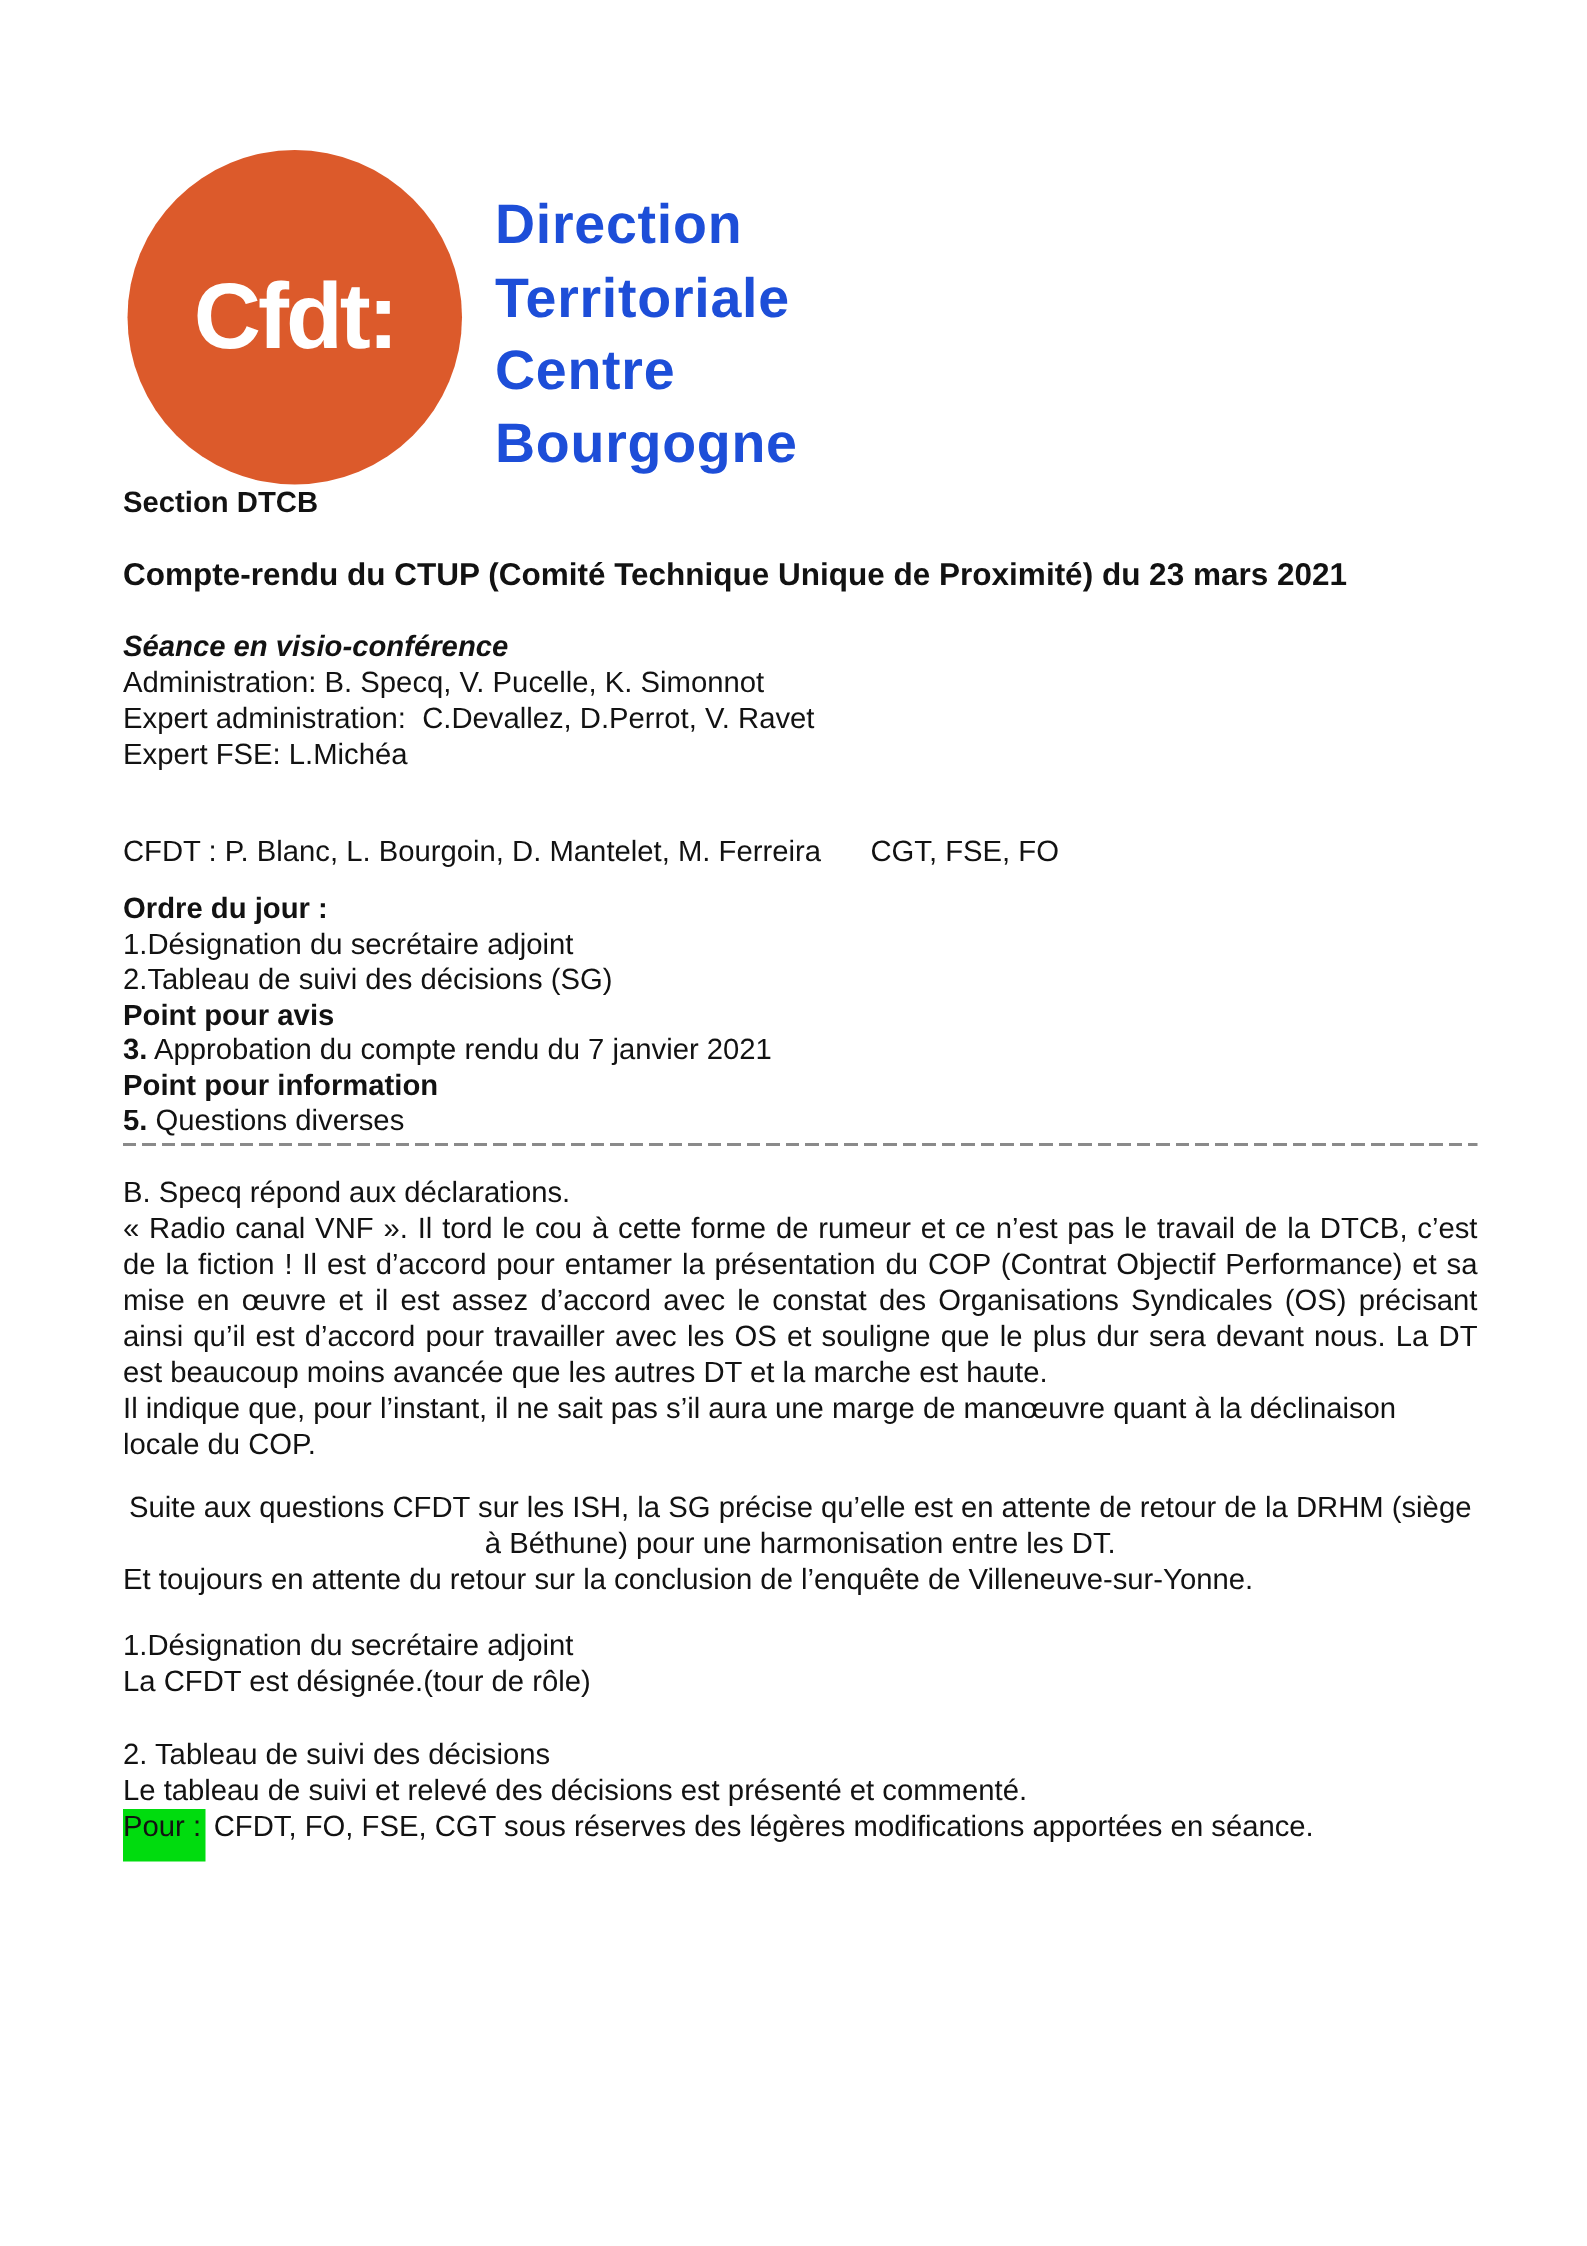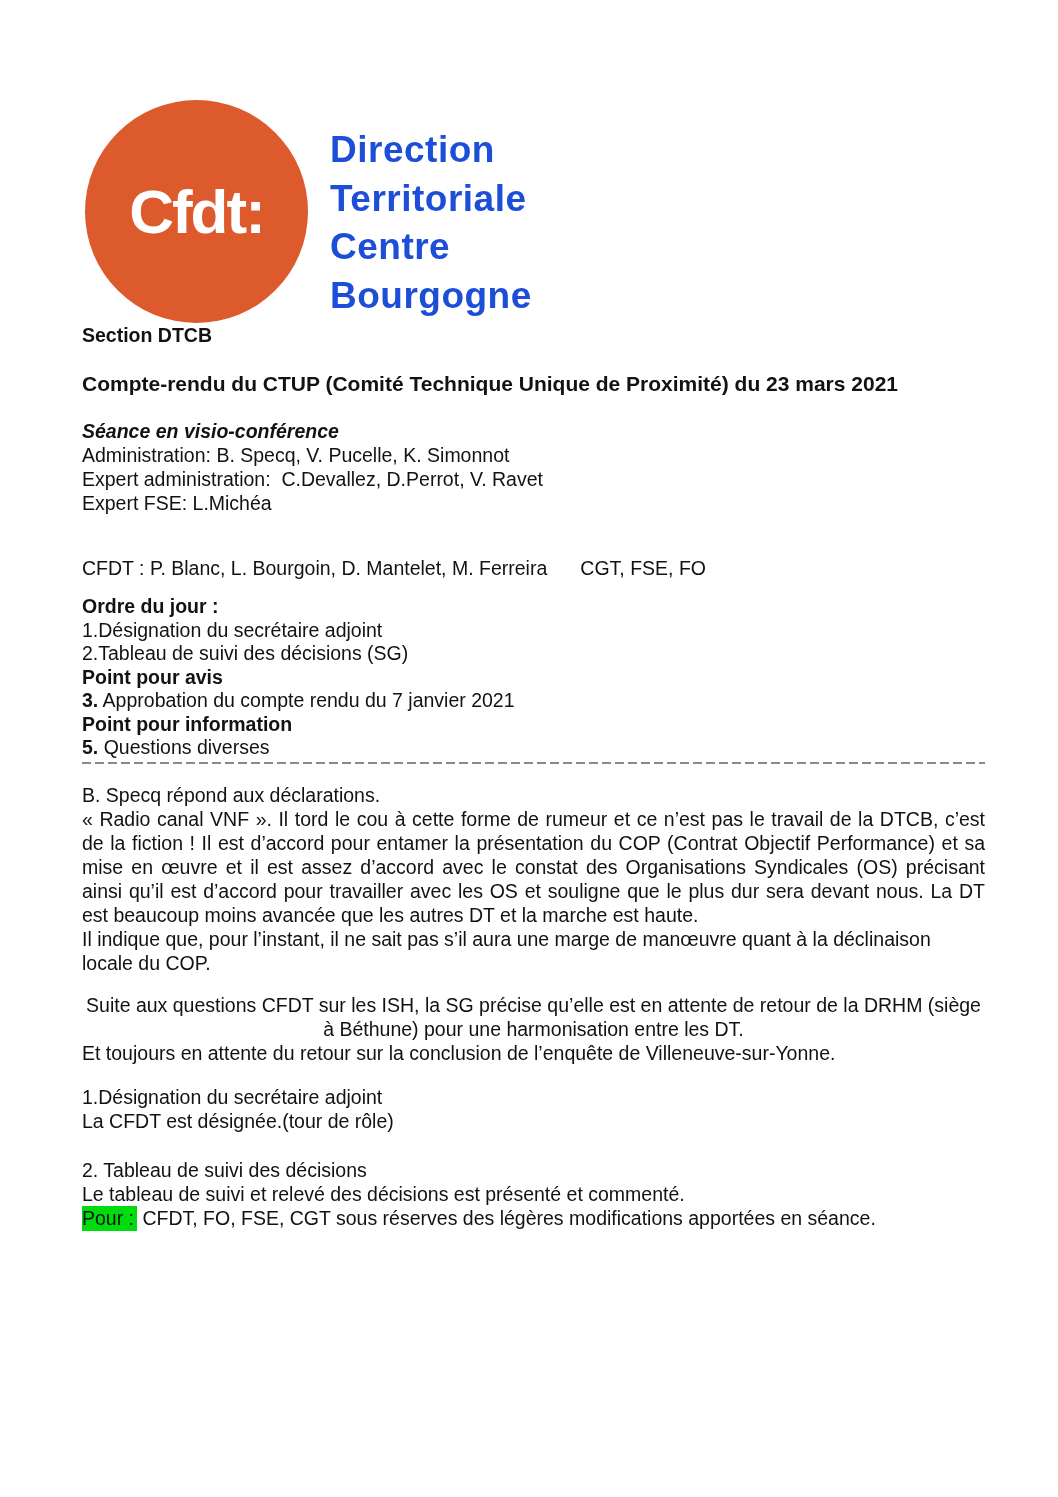--- a/index.html
+++ b/index.html
@@ -44,21 +44,21 @@
     background-size:100% 2px;background-repeat:no-repeat;background-position:0 0;
   }
   .h1-line{margin-top:6px;}
   .mt{margin-top:18px;}
   .mt-decl{margin-top:17px;}
   .mt-suite{margin-top:18px;text-align:center;}
   .mt-p1{margin-top:20px;}
   .mt-p2{margin-top:25px;}
   .mt-p3{margin-top:19px;}
   .just{text-align:justify;white-space:normal;}
-  .hl{padding:1px 3px 2px 0;}
+  .hl{padding:1px 3px 12px 0;}
 </style>
 </head>
 <body>
 
 <div class="page">
 
   <div class="logo-row">
     <div class="logo-circle" style="background-color: rgb(220, 90, 43);">
       <span class="logo-brand">Cfdt:</span>
     </div>

